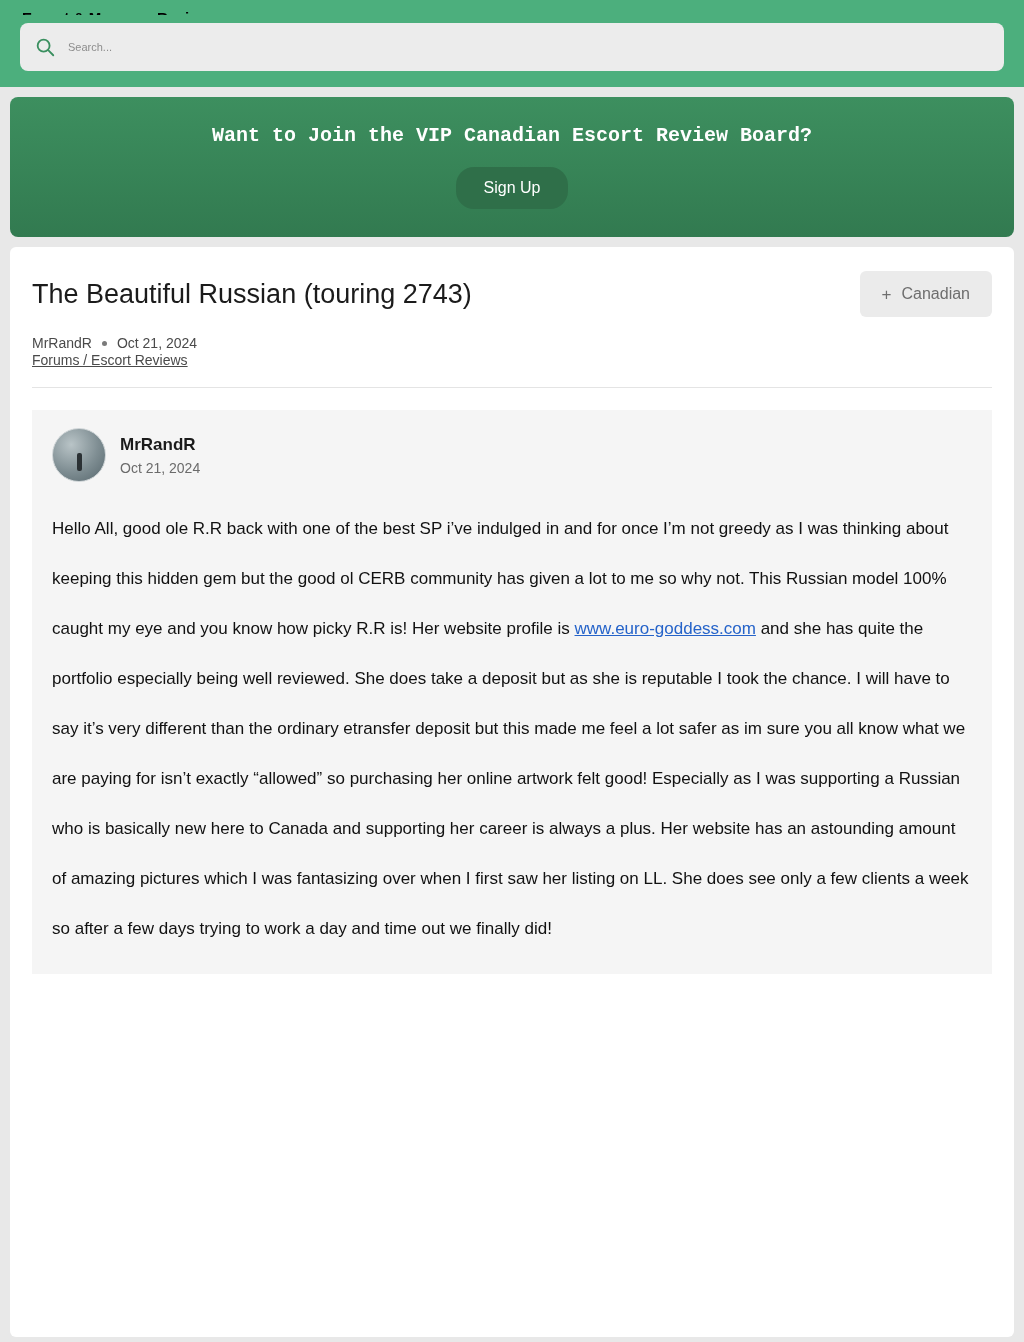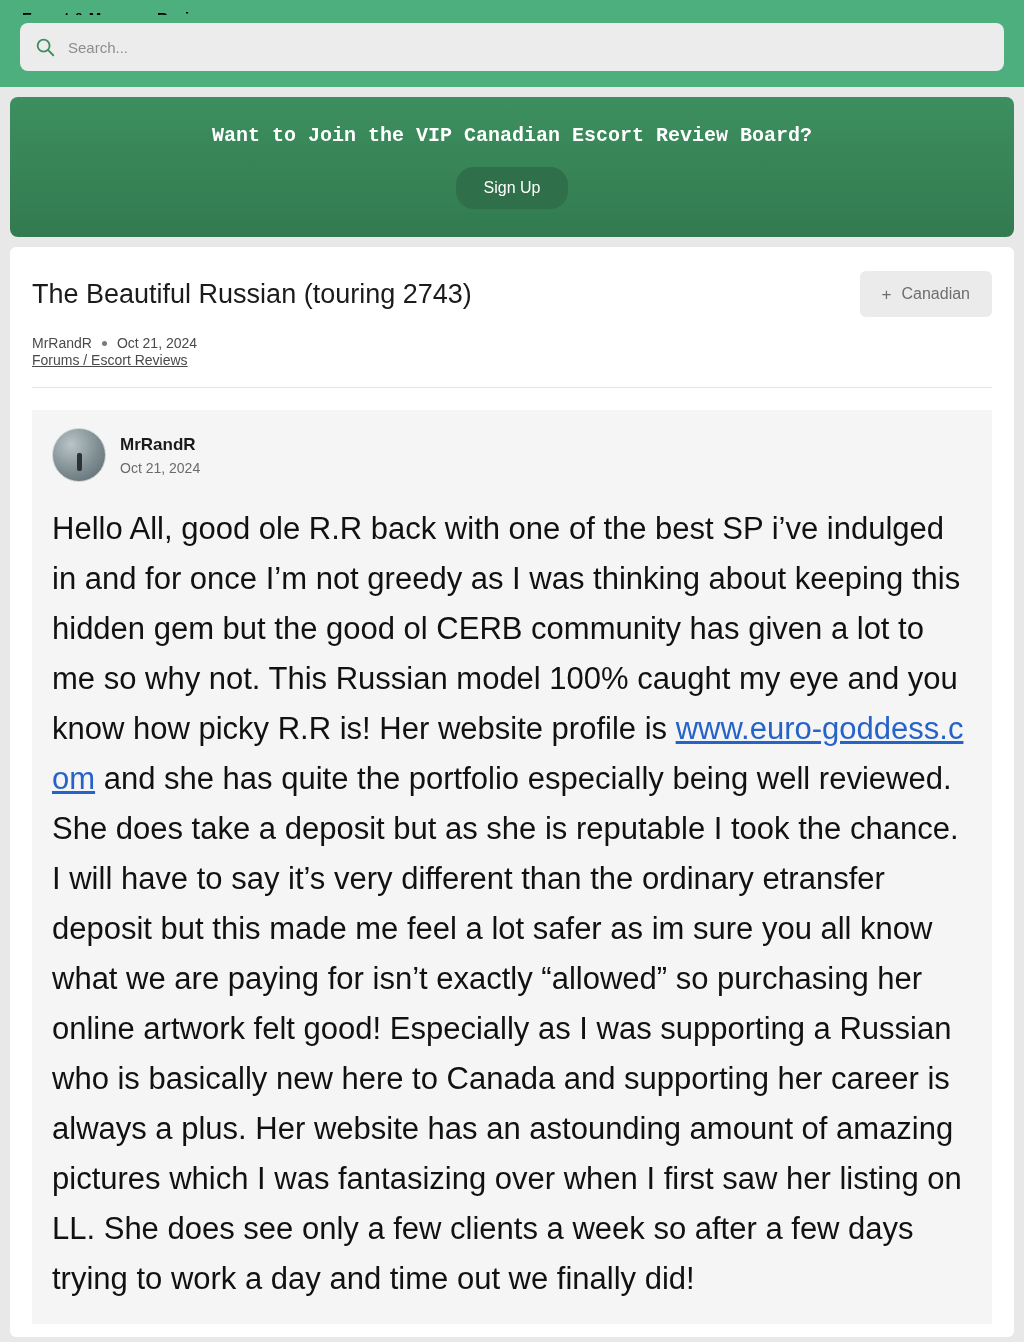--- a/index.html
+++ b/index.html
@@ -42,21 +42,21 @@
     width: 22px;
     height: 22px;
     flex: 0 0 22px;
     margin-right: 12px;
     display: block;
   }
   .search-input {
     border: 0;
     background: transparent;
     outline: none;
-    font-size: 15px;
+    font-size: 11px;
     color: #333;
     font-family: "Liberation Sans", sans-serif;
     width: 100%;
     padding: 0;
   }
   .search-input::placeholder { color: #8d8d8d; }
 
   
   .promo-banner {
     margin: 10px 10px 0 10px;
@@ -195,21 +195,21 @@
     color: #1b1b1b;
     line-height: 20px;
   }
   .post-date {
     font-size: 14px;
     color: #6b6b6b;
     margin-top: 5px;
     line-height: 16px;
   }
   .post-body {
-    font-size: 31px;
+    font-size: 17px;
     line-height: 50px;
     color: #111111;
     margin-top: 22px;
     word-wrap: break-word;
   }
   .post-body a {
     color: #2563c9;
     text-decoration: underline;
     word-break: break-all;
   }

